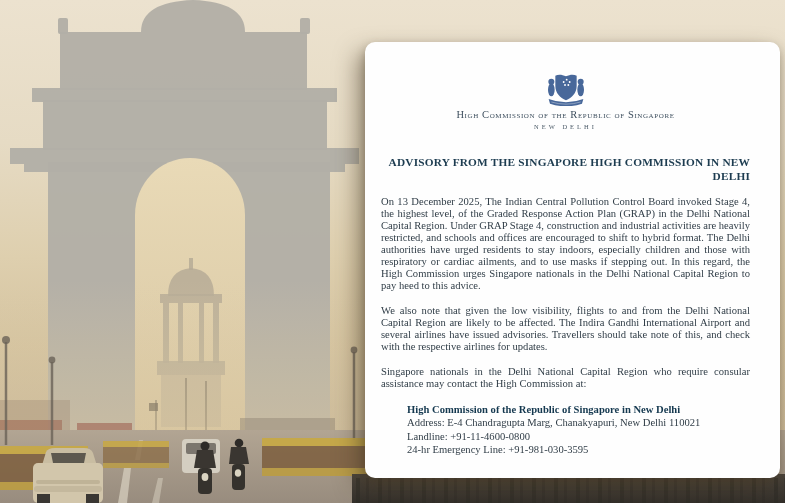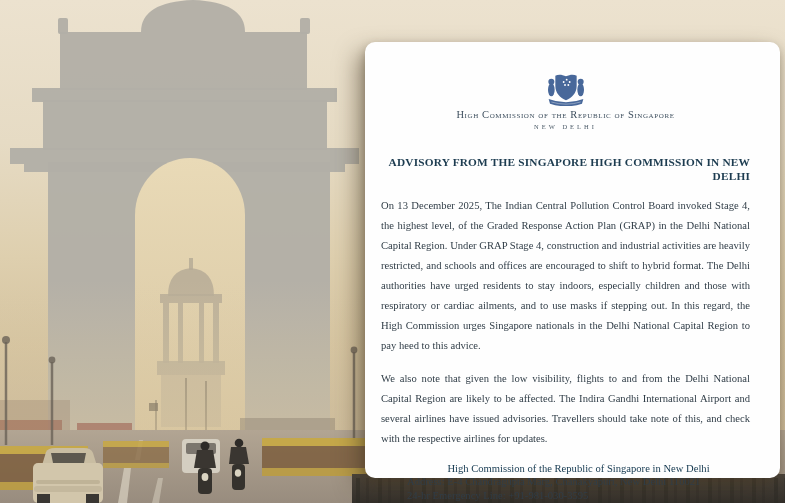--- a/index.html
+++ b/index.html
@@ -21,27 +21,27 @@
     color:#3e4f5e;line-height:12px;
   }
   .loc-name{
     font-size:6.5px;letter-spacing:3px;color:#4c5b68;margin-top:2px;line-height:8px;
   }
   .advisory-title{
     margin:24px 0 0 0;text-align:right;font-size:11.3px;font-weight:bold;
     color:#1d3c50;letter-spacing:.2px;line-height:14px;
   }
   .body-para{
-    margin:13px 0 0 0;font-size:10.6px;line-height:20px;color:#303d47;
+    margin:13px 0 0 0;font-size:10.6px;line-height:12px;color:#303d47;
     text-align:justify;
   }
   .contact{
     margin-top:13px;padding-left:26px;font-size:10.6px;line-height:13.4px;color:#303d47;
   }
-  .contact .c-name{font-weight:normal;color:#14384f;text-align:center;}
+  .contact .c-name{font-weight:bold;color:#14384f;}
 </style>
 </head>
 <body>
 
 <div class="stage">
 
   <svg class="bg" viewBox="0 0 785 503" aria-hidden="true">
     <defs>
       <linearGradient id="sky" x1="0" y1="0" x2="0" y2="1">
         <stop offset="0" stop-color="#ece2cf"></stop>
@@ -206,21 +206,23 @@
         <path d="M8,44.5 Q30,51 52,44.5" stroke="#ffffff" stroke-width="1" fill="none" opacity="0.55"></path>
       </svg>
       <div class="org-name">High Commission of the Republic of Singapore</div>
       <div class="loc-name">NEW DELHI</div>
     </div>
 
     <h1 class="advisory-title">ADVISORY FROM THE SINGAPORE HIGH COMMISSION IN NEW DELHI</h1>
 
     <p class="body-para">On 13 December 2025, The Indian Central Pollution Control Board invoked Stage 4, the highest level, of the Graded Response Action Plan (GRAP) in the Delhi National Capital Region. Under GRAP Stage 4, construction and industrial activities are heavily restricted, and schools and offices are encouraged to shift to hybrid format. The Delhi authorities have urged residents to stay indoors, especially children and those with respiratory or cardiac ailments, and to use masks if stepping out. In this regard, the High Commission urges Singapore nationals in the Delhi National Capital Region to pay heed to this advice.</p>
     <p class="body-para">We also note that given the low visibility, flights to and from the Delhi National Capital Region are likely to be affected. The Indira Gandhi International Airport and several airlines have issued advisories. Travellers should take note of this, and check with the respective airlines for updates.</p>
+    <p class="body-para">Singapore nationals in the Delhi National Capital Region who require consular assistance may contact the High Commission at:</p>
 
     <div class="contact">
       <div class="c-name">High Commission of the Republic of Singapore in New Delhi</div>
       <div>Address: E-4 Chandragupta Marg, Chanakyapuri, New Delhi 110021</div>
+      <div>Landline: +91-11-4600-0800</div>
       <div>24-hr Emergency Line: +91-981-030-3595</div>
     </div>
   </div>
 
 </div>
 
 </body></html>

